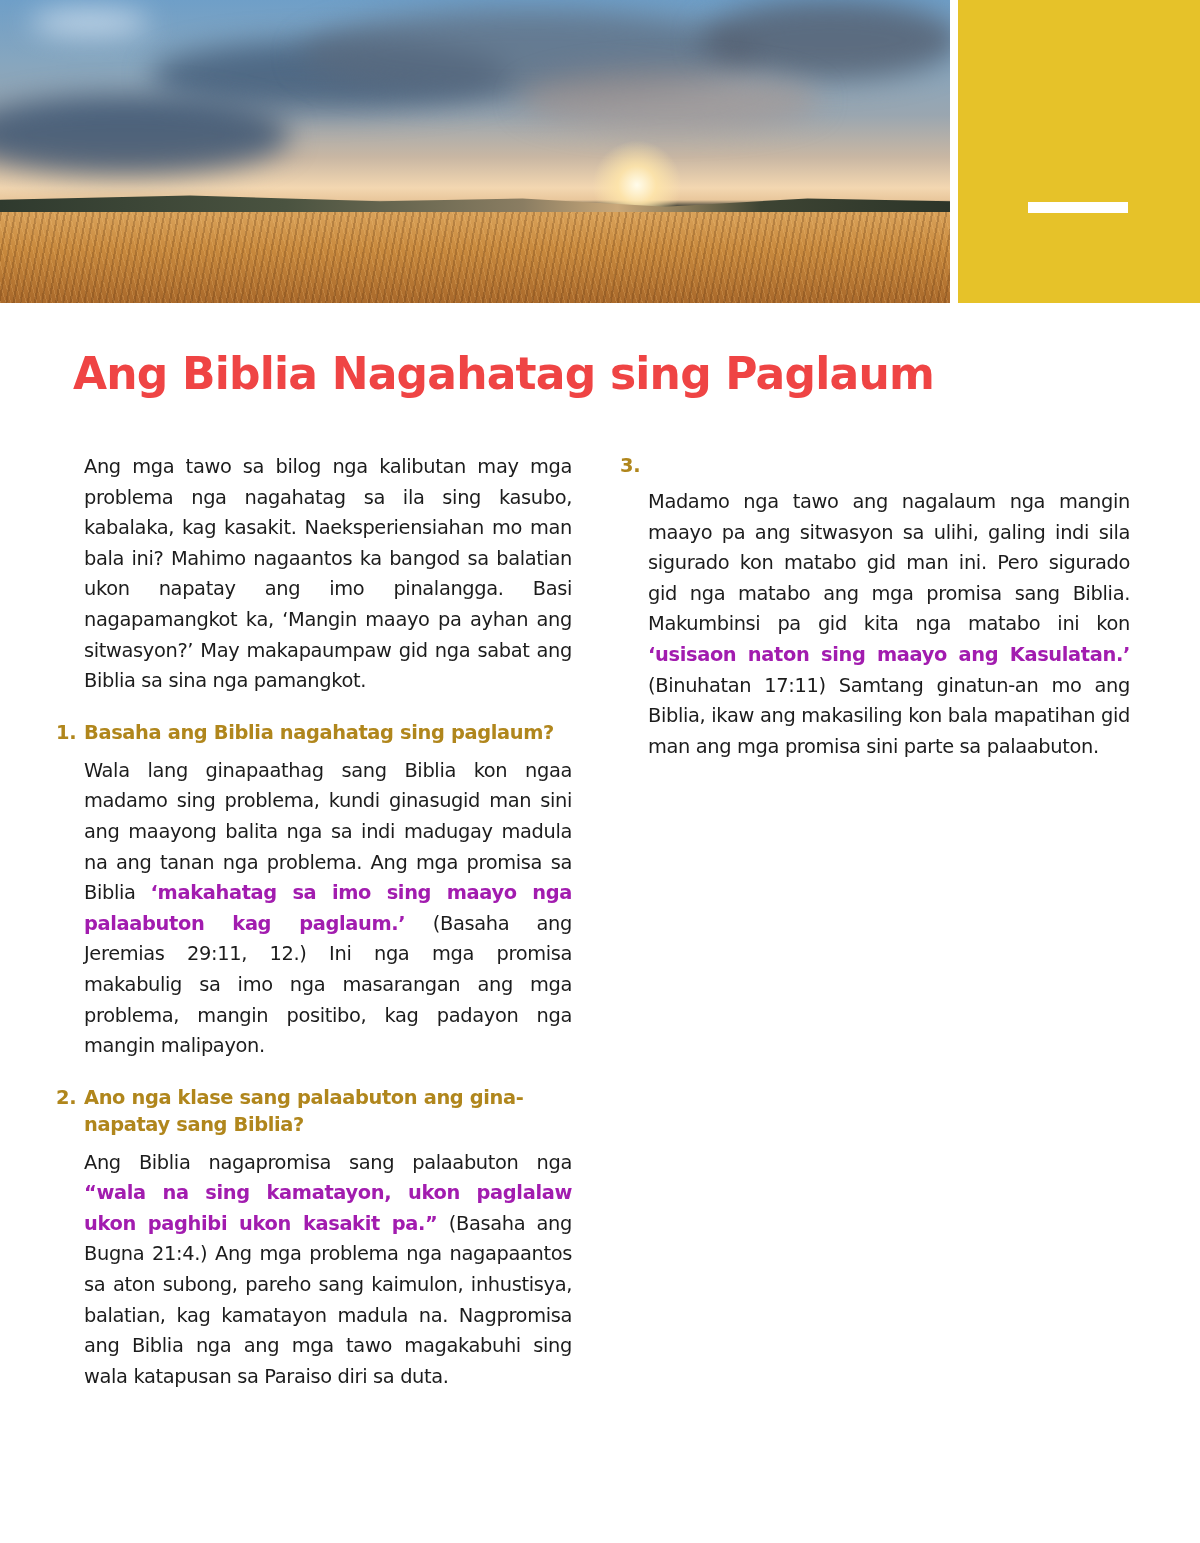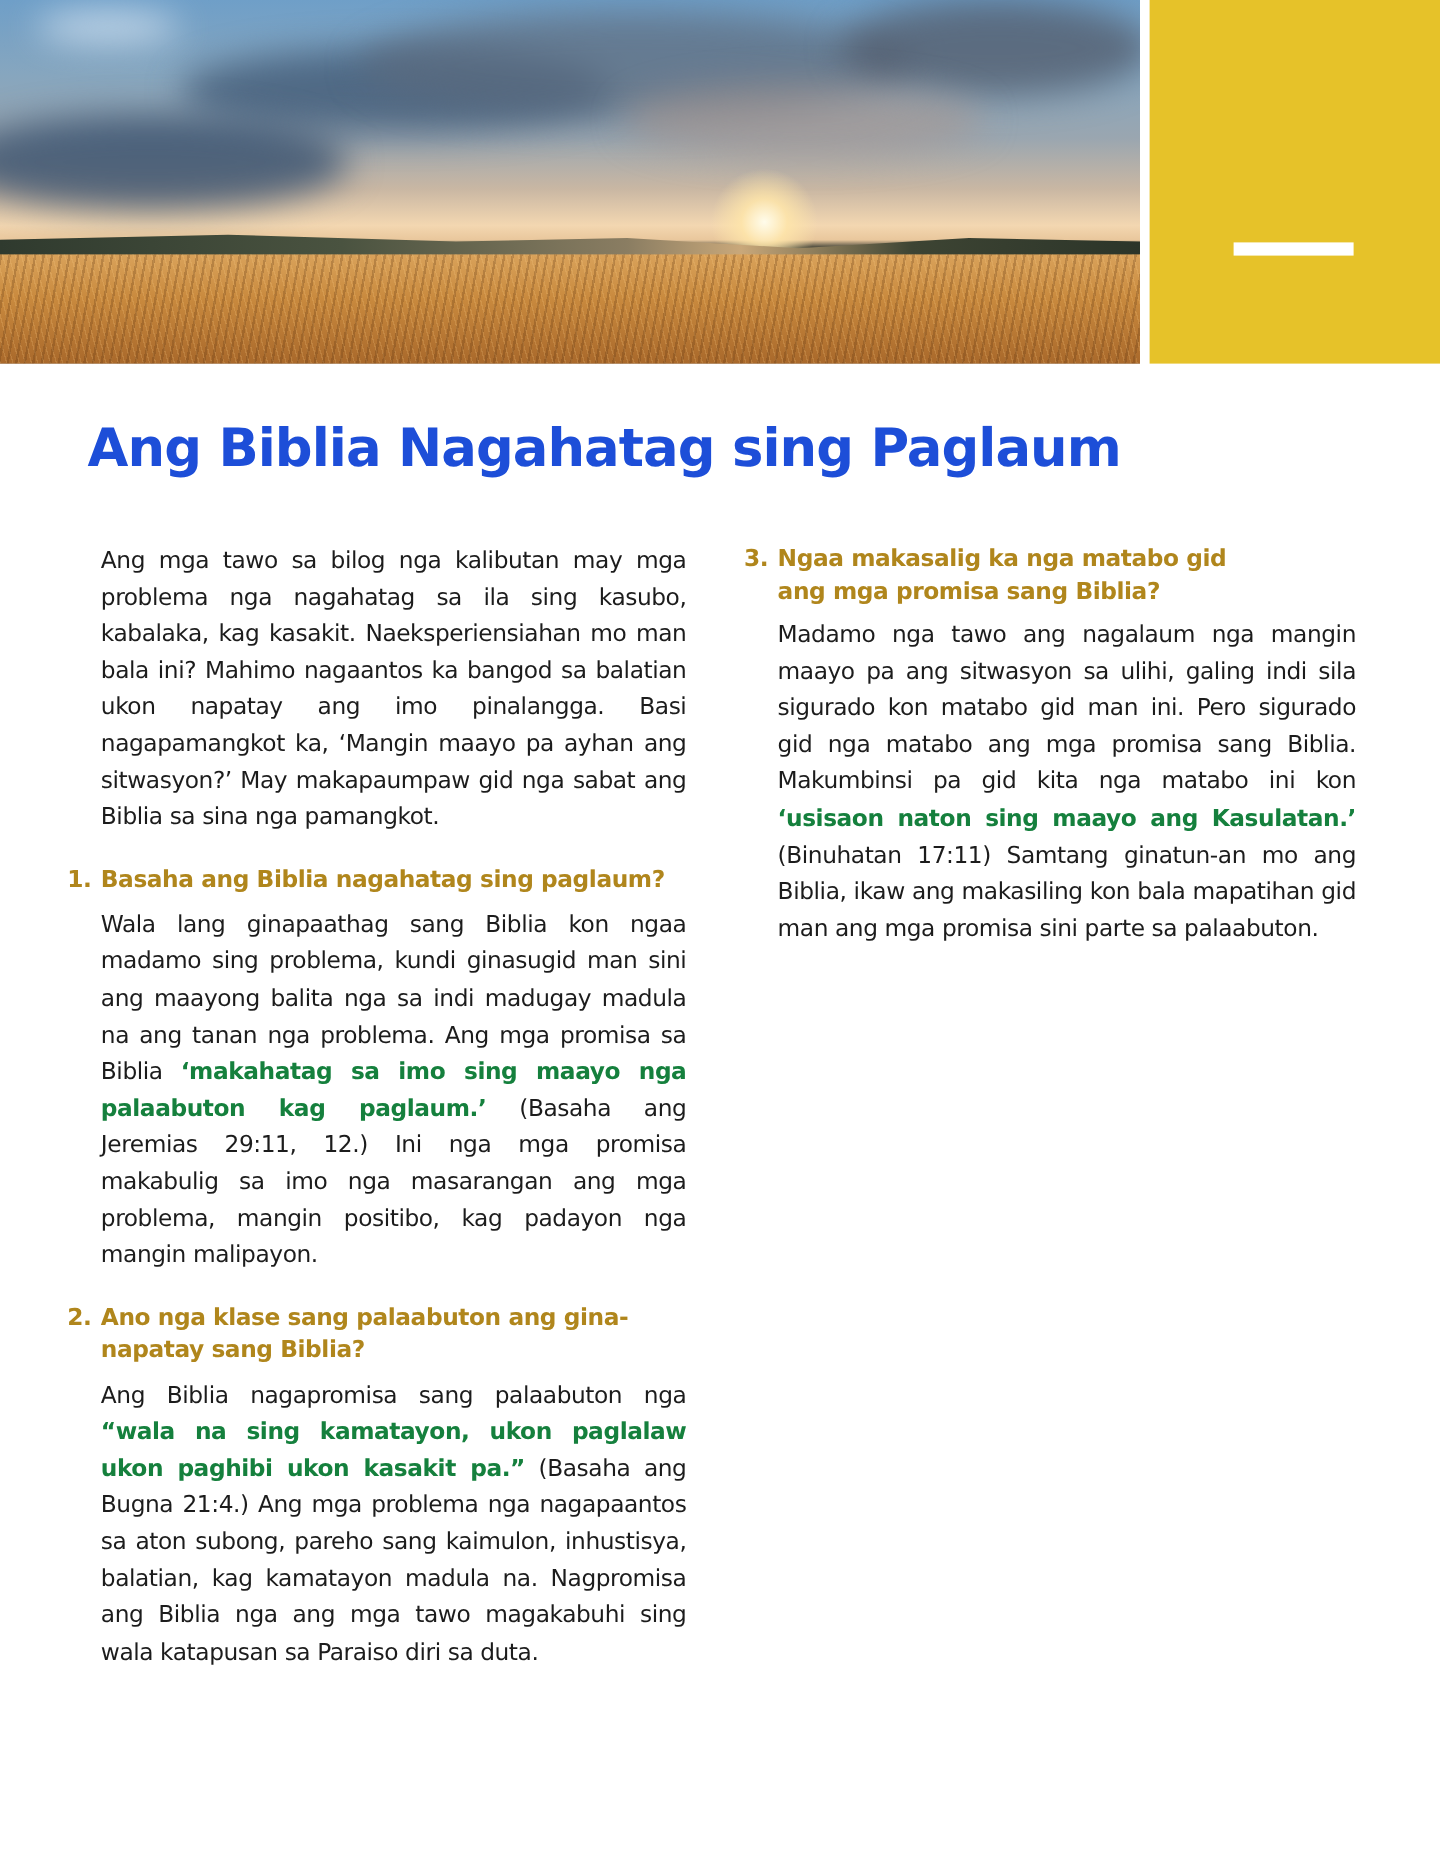--- a/index.html
+++ b/index.html
@@ -36,33 +36,33 @@
     position: absolute; left: 0; width: 100%; top: 104px; text-align: center;
     font-family: "Liberation Sans", sans-serif; font-size: 78px; font-weight: 400;
     color: #ffffff; letter-spacing: 1px; line-height: 1;
     -webkit-text-stroke: 2.5px #ffffff;
   }
   .badge-rule { position: absolute; left: 70px; top: 202px; width: 100px; height: 11px; background: #ffffff; }
 
   .title {
     position: absolute; left: 73px; top: 348px; margin: 0;
     font-family: "DejaVu Sans", sans-serif; font-weight: 700; font-size: 44px;
-    letter-spacing: -0.8px; color: #1d4ed8; line-height: 1.2;
+    letter-spacing: -0.8px; color: #ef4444; line-height: 1.2;
   }
 
   .col { position: absolute; top: 452px; }
   .col-left { left: 56px; width: 516px; }
   .col-right { left: 620px; width: 510px; }
 
   p.body {
     margin: 0 0 0 28px; text-align: justify;
     font-family: "DejaVu Sans", sans-serif; font-size: 19.4px; line-height: 30.6px;
     color: #1c1c1c; letter-spacing: -0.35px; hyphens: manual;
   }
-  p.body b { font-weight: 700; color: #15803d; }
+  p.body b { font-weight: 700; color: #a21caf; }
 
   .q {
     margin: 0; display: flex;
     font-family: "DejaVu Sans", sans-serif; font-weight: 700; font-size: 19.4px; line-height: 27px;
     color: #b0861c; letter-spacing: -0.35px;
   }
   .q .num { width: 28px; flex: 0 0 28px; }
   .q .qtext { flex: 1; }
 
   .gap-before-q { height: 22px; }
@@ -106,17 +106,16 @@
     <span class="num">2.</span>
     <span class="qtext">Ano nga klase sang palaabuton ang gina­napatay sang Biblia?</span>
   </div>
   <div class="gap-after-q"></div>
   <p class="body"><span>Ang Biblia nagapromisa sang palaabuton nga </span><b>“wala na sing kamatayon, ukon paglalaw ukon paghibi ukon kasakit pa.”</b><span> (Basaha ang Bug­na 21:4.) Ang mga problema nga nagapaantos sa aton subong, pareho sang kaimulon, inhus­tisya, balatian, kag kamatayon madula na. Nag­promisa ang Biblia nga ang mga tawo maga­kabuhi sing wala katapusan sa Paraiso diri sa duta.</span></p>
 </div>
 
 <div class="col col-right">
   <div class="q">
     <span class="num">3.</span>
-    <span class="qtext" style="max-width:390px;">Ngaa makasalig ka nga matabo gid ang mga promisa sang Biblia?</span>
   </div>
   <div class="gap-after-q-r"></div>
   <p class="body"><span>Madamo nga tawo ang nagalaum nga mangin maayo pa ang sitwasyon sa ulihi, galing indi sila sigurado kon matabo gid man ini. Pero sigurado gid nga matabo ang mga promisa sang Bib­lia. Makumbinsi pa gid kita nga matabo ini kon </span><b>‘usisaon naton sing maayo ang Kasulatan.’</b><span> (Binuhatan 17:11) Samtang ginatun-an mo ang Biblia, ikaw ang makasiling kon bala mapa­tihan gid man ang mga promisa sini parte sa palaabuton.</span></p>
 </div>
 
 </body></html>

